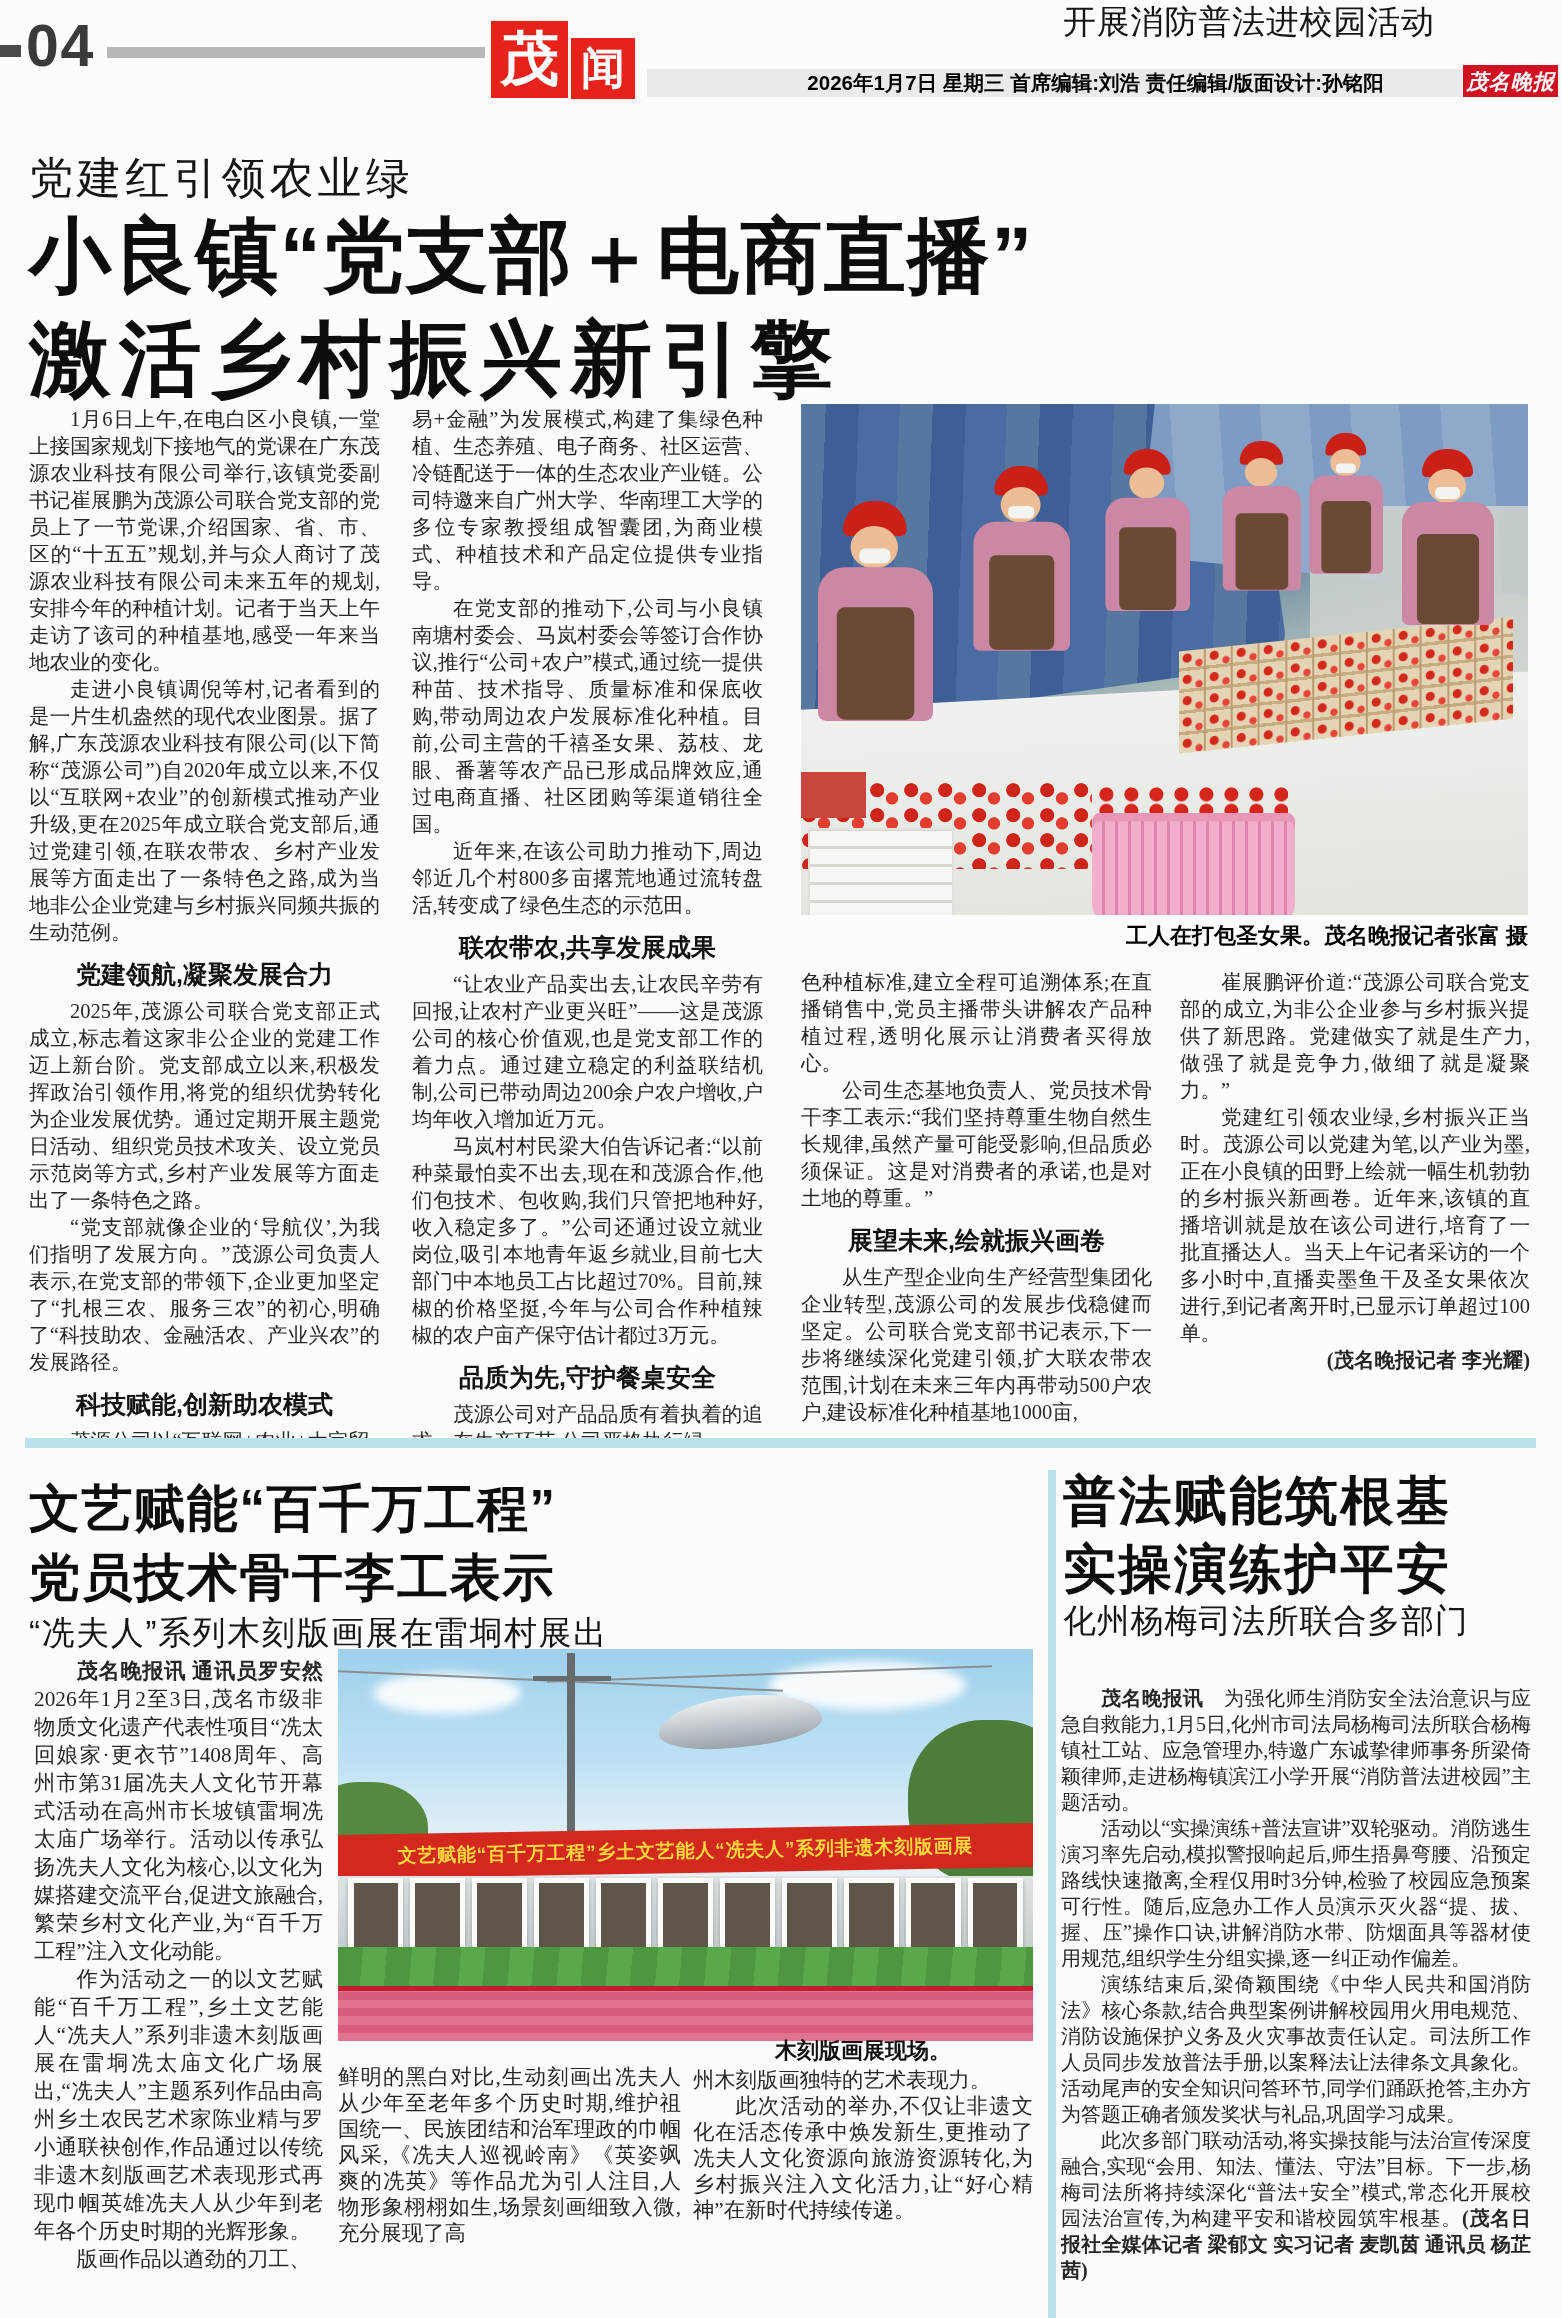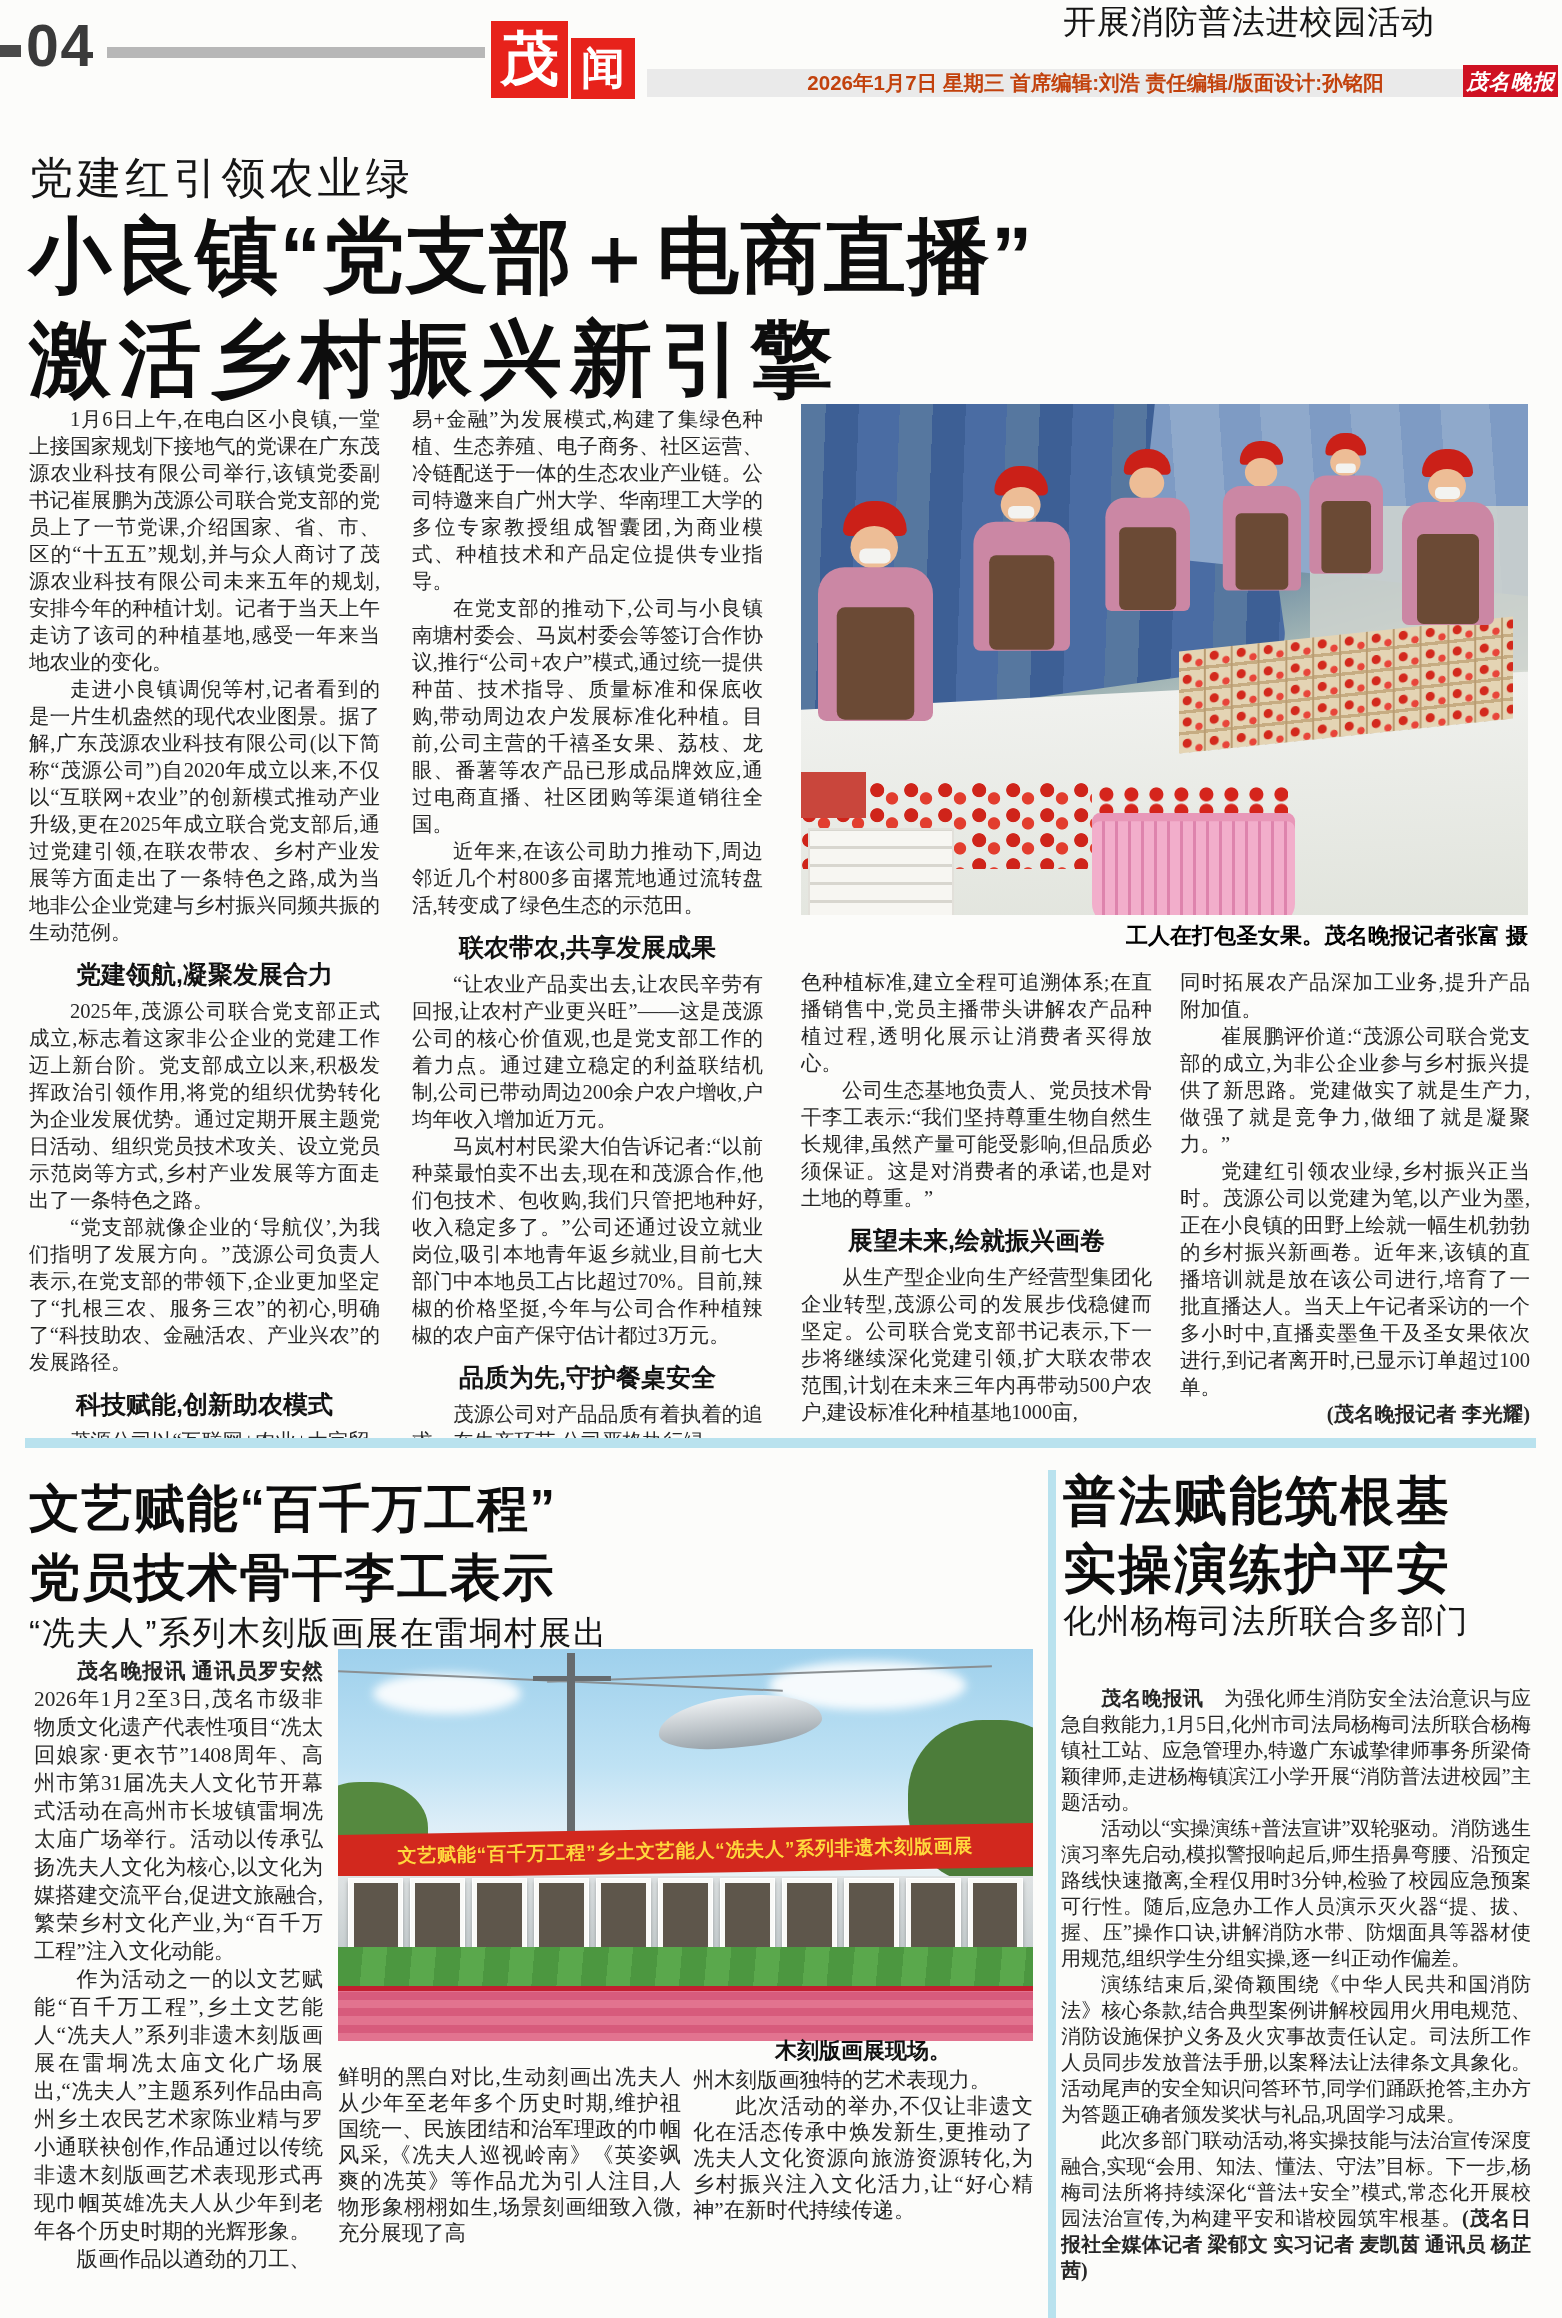--- a/index.html
+++ b/index.html
@@ -11,21 +11,21 @@
   .edge-dash{position:absolute;left:0;top:45px;width:21.3px;height:12.3px;background:#4a4a4a;}
   .page-number{position:absolute;left:26px;top:11.5px;font-family:"Liberation Sans",sans-serif;
                font-weight:700;font-size:59px;color:#3a3a3a;letter-spacing:1.6px;}
   .header-rule{position:absolute;left:107px;top:47px;width:378px;height:10.7px;background:#b7b7b7;}
   .sec-box{position:absolute;background:#e7221b;color:#fff;display:flex;align-items:center;justify-content:center;
            font-family:"Liberation Sans",sans-serif;font-weight:700;}
   .sec-box.b1{left:491px;top:21.3px;width:77px;height:77px;font-size:59px;}
   .sec-box.b2{left:571px;top:38px;width:64px;height:61px;font-size:44px;}
   .date-bar{position:absolute;left:647px;top:69px;width:897px;height:28px;background:#eaeaea;
             display:flex;align-items:center;justify-content:center;}
-  .date-bar span{font-family:"Liberation Sans",sans-serif;font-weight:700;font-size:20.5px;color:#c2410c;}
+  .date-bar span{font-family:"Liberation Sans",sans-serif;font-weight:700;font-size:20.5px;color:#000000;}
   .masthead{position:absolute;left:1463px;top:65px;width:95px;height:32px;background:#cf1122;color:#fff;
             display:flex;align-items:center;justify-content:center;font-style:italic;font-weight:700;
             font-size:21.3px;font-family:"Liberation Serif",serif;letter-spacing:0.8px;}
 
   
   .kicker{position:absolute;left:29px;top:149px;font-family:"Liberation Sans",sans-serif;font-weight:400;
           font-size:44px;color:#151515;letter-spacing:4.1px;}
   .hl1{position:absolute;left:29px;top:202px;font-family:"Liberation Sans",sans-serif;font-weight:800;
        font-size:82px;color:#0d0d0d;letter-spacing:1.6px;white-space:nowrap;}
   .hl2{position:absolute;left:29px;top:305px;font-family:"Liberation Sans",sans-serif;font-weight:800;
@@ -232,21 +232,20 @@
 </div>
 <div class="photo-caption-lead" data-name="lead-photo-caption">工人在打包圣女果。茂名晚报记者张富 摄</div>
 
 <div id="lead-c3" class="col lead-col" data-name="lead-article-column-3">
     <p class="cont" data-name="body-paragraph">色种植标准,建立全程可追溯体系;在直播销售中,党员主播带头讲解农产品种植过程,透明化展示让消费者买得放心。</p>
     <p class="para" data-name="body-paragraph">公司生态基地负责人、党员技术骨干李工表示:“我们坚持尊重生物自然生长规律,虽然产量可能受影响,但品质必须保证。这是对消费者的承诺,也是对土地的尊重。”</p>
     <h3 class="subhead" data-name="column-subhead">展望未来,绘就振兴画卷</h3>
     <p class="para" data-name="body-paragraph">从生产型企业向生产经营型集团化企业转型,茂源公司的发展步伐稳健而坚定。公司联合党支部书记表示,下一步将继续深化党建引领,扩大联农带农范围,计划在未来三年内再带动500户农户,建设标准化种植基地1000亩,</p>
   </div>
 <div id="lead-c4" class="col lead-col" data-name="lead-article-column-4">
-    <p class="cont" data-name="body-paragraph">同时拓展农产品深加工业务,提升产品附加值。</p>
     <p class="para" data-name="body-paragraph">崔展鹏评价道:“茂源公司联合党支部的成立,为非公企业参与乡村振兴提供了新思路。党建做实了就是生产力,做强了就是竞争力,做细了就是凝聚力。”</p>
     <p class="para" data-name="body-paragraph">党建红引领农业绿,乡村振兴正当时。茂源公司以党建为笔,以产业为墨,正在小良镇的田野上绘就一幅生机勃勃的乡村振兴新画卷。近年来,该镇的直播培训就是放在该公司进行,培育了一批直播达人。当天上午记者采访的一个多小时中,直播卖墨鱼干及圣女果依次进行,到记者离开时,已显示订单超过100单。</p>
     <p class="byline" data-name="article-byline">(茂名晚报记者 李光耀)</p>
   </div>
 
 <div class="div-h" data-name="horizontal-divider"></div>
 <div class="div-v" data-name="vertical-divider"></div>
 
 <div id="arts-hl1" class="arts-hl" data-name="arts-headline-line1">文艺赋能“百千万工程”</div>
 <div id="arts-hl2" class="arts-hl" data-name="arts-headline-line2">党员技术骨干李工表示</div>

